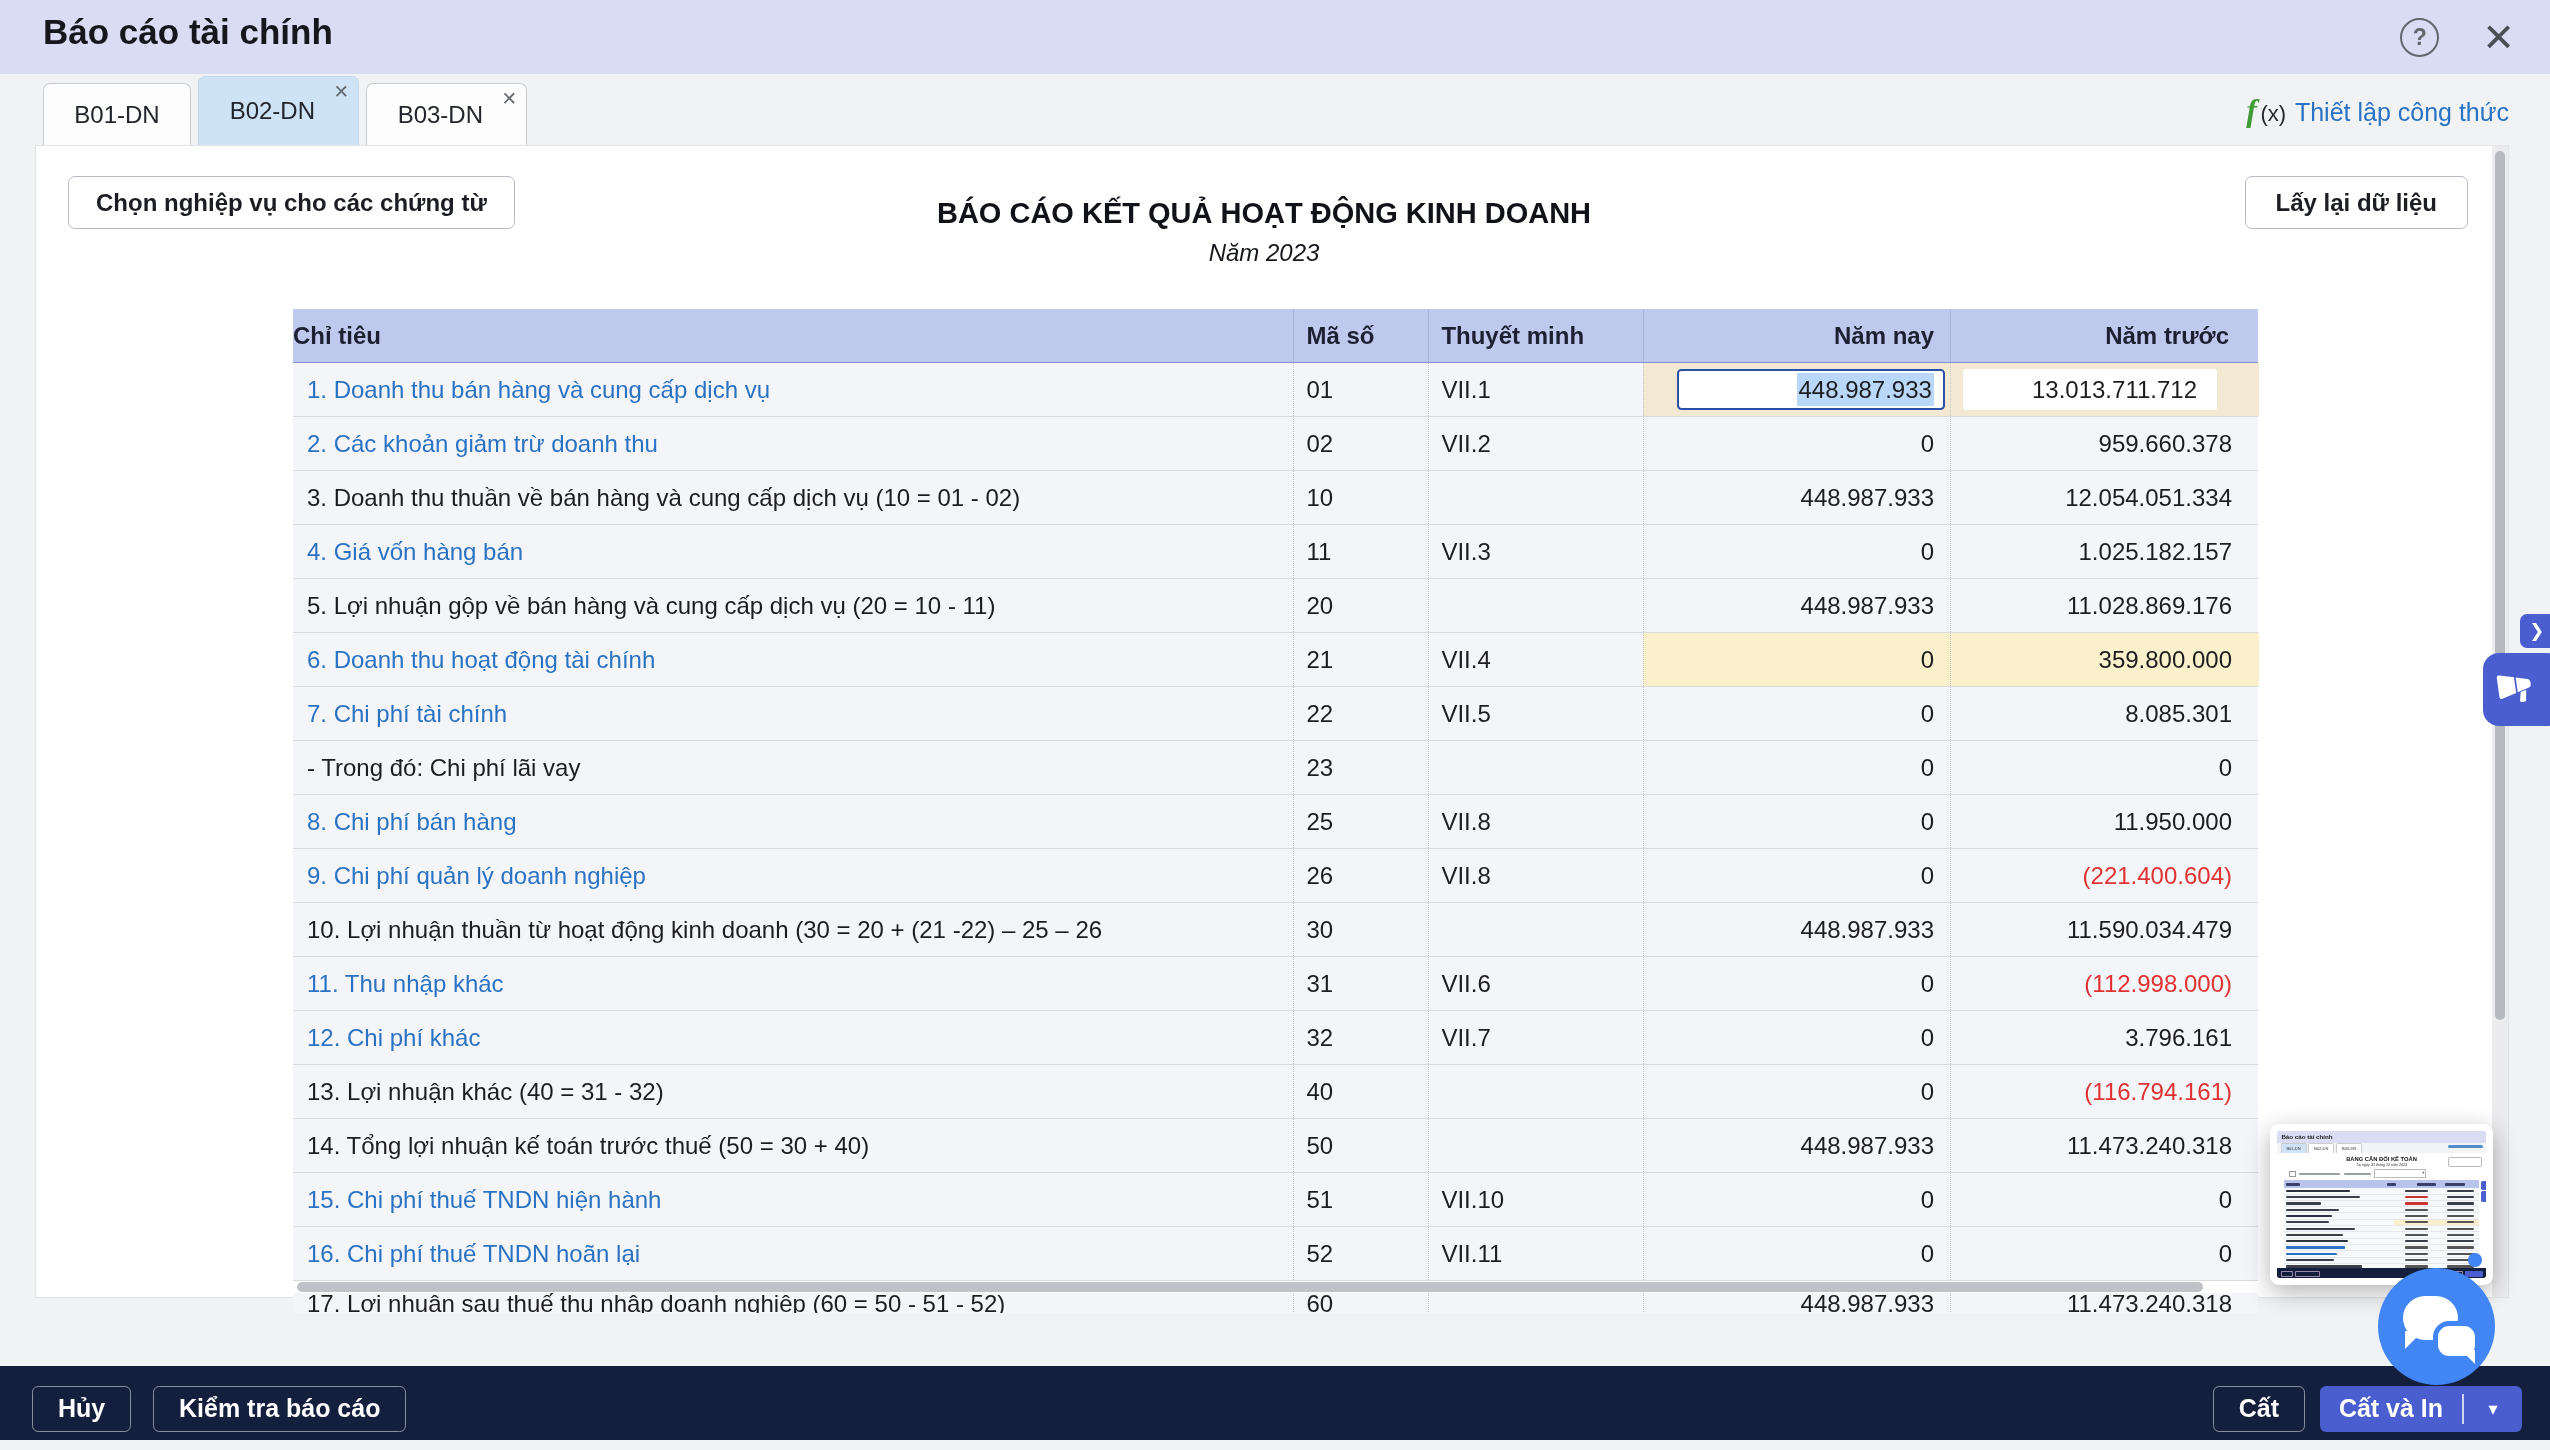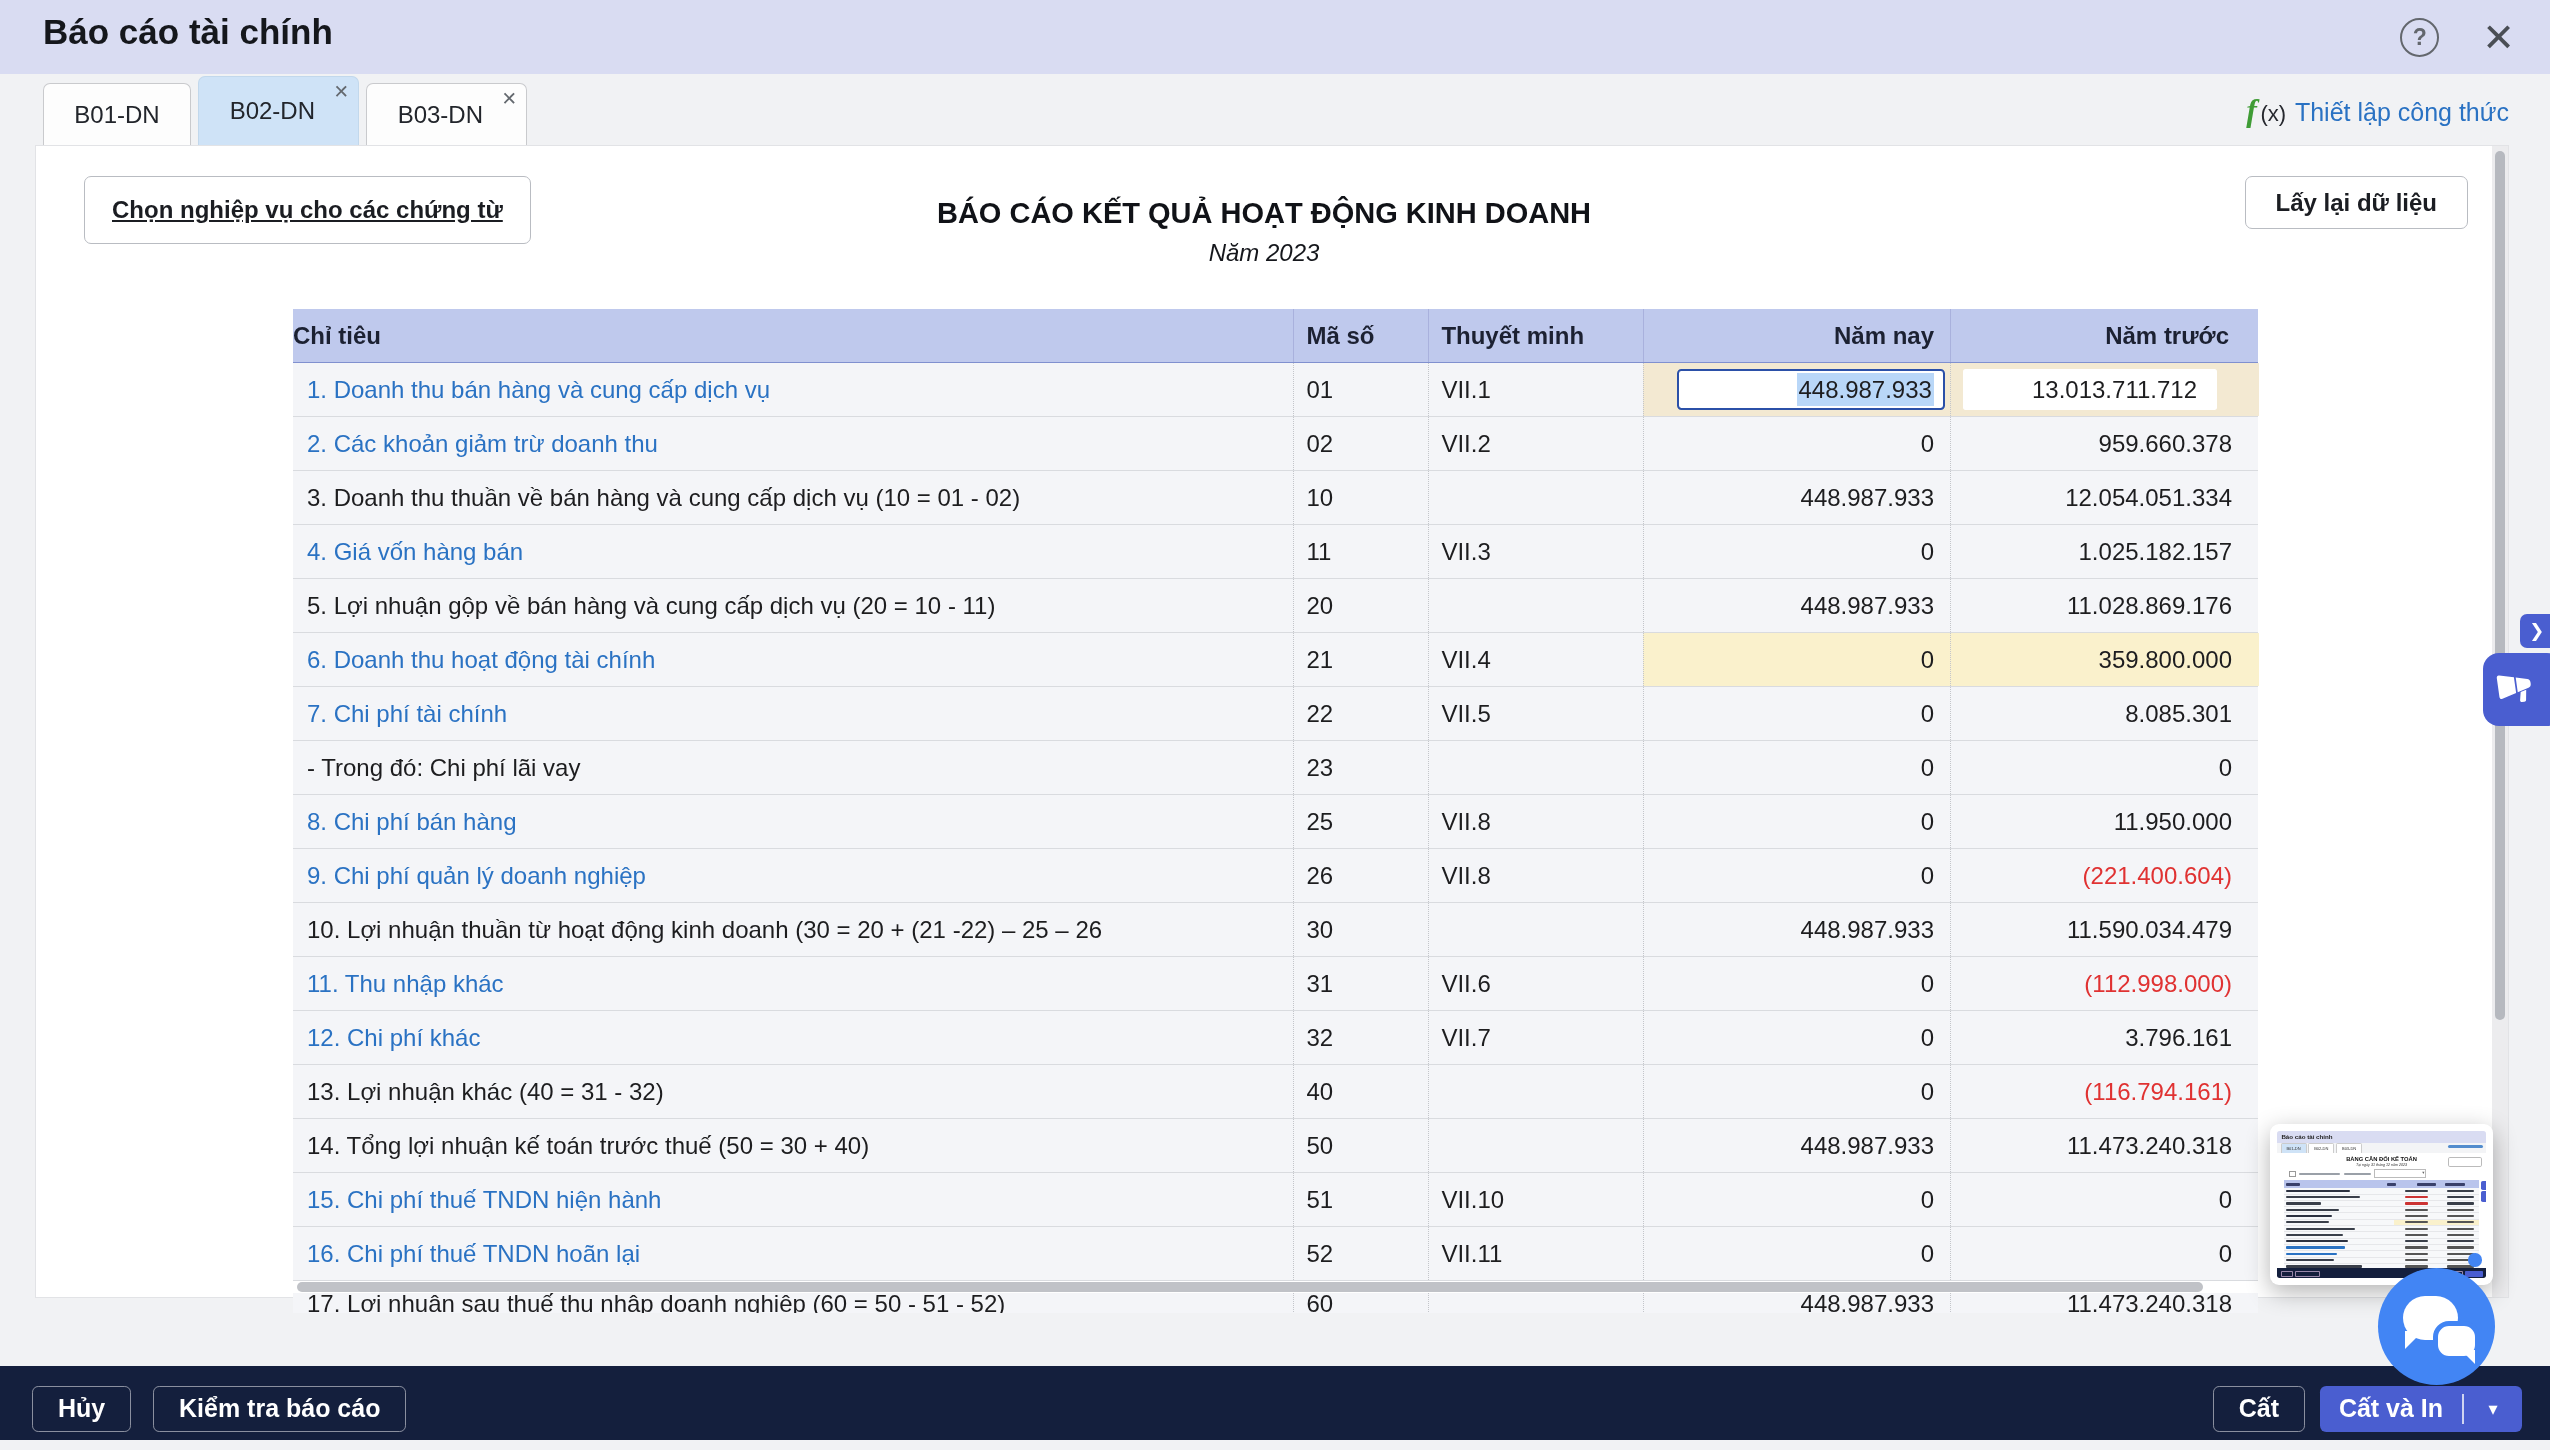--- a/index.html
+++ b/index.html
@@ -22,21 +22,21 @@
   .tab.active{height:69px;background:#cfe3f7;border-color:#c2d8ec;}
   .tab .x{position:absolute;top:3.5px;right:9px;font-size:18.6px;color:#64696f;}
   .fx-link{position:absolute;right:41px;bottom:16px;display:flex;align-items:baseline;gap:3.5px;cursor:pointer;}
   .fx-f{font-family:"Liberation Serif","DejaVu Serif",serif;font-style:italic;font-size:32px;color:#3f9c35;font-weight:bold;}
   .fx-x{font-size:22px;color:#26282e;}
   .fx-label{font-size:25px;color:#2a72c3;margin-left:5.3px;}
   
   .panel{position:absolute;left:35px;top:145px;width:2474px;height:1153px;background:#fff;border:0.9px solid #e2e3e6;box-sizing:border-box;}
   .btn{font-family:inherit;background:#fff;border:1.8px solid #b9bcc2;border-radius:7px;font-size:24px;font-weight:bold;
        color:#1b1d22;cursor:pointer;}
-  #btn-select{position:absolute;left:48px;top:30px;height:68px;padding:0 27px;text-decoration:underline;}
+  #btn-select{position:absolute;left:32px;top:30px;height:53px;padding:0 27px;}
   #btn-refresh{position:absolute;right:40px;top:30px;height:53px;padding:0 30px;}
   .report-head{position:absolute;left:0;right:16px;top:51px;text-align:center;pointer-events:none;}
   .report-title{font-size:29px;font-weight:bold;color:#101217;}
   .report-subtitle{font-size:24px;font-style:italic;margin-top:9px;color:#15171c;}
   
   .table{position:absolute;left:257px;top:163px;width:1965px;}
   .grid{display:grid;grid-template-columns:1000px 135px 215px 307px 309px;}
   .thead{height:53px;background:#bfc9ed;border-bottom:1.8px solid #8090cf;align-items:center;}
   .thead .hc{font-size:24px;font-weight:bold;color:#1c2132;display:flex;align-items:center;height:100%;box-sizing:border-box;}
   .hc.l{}

